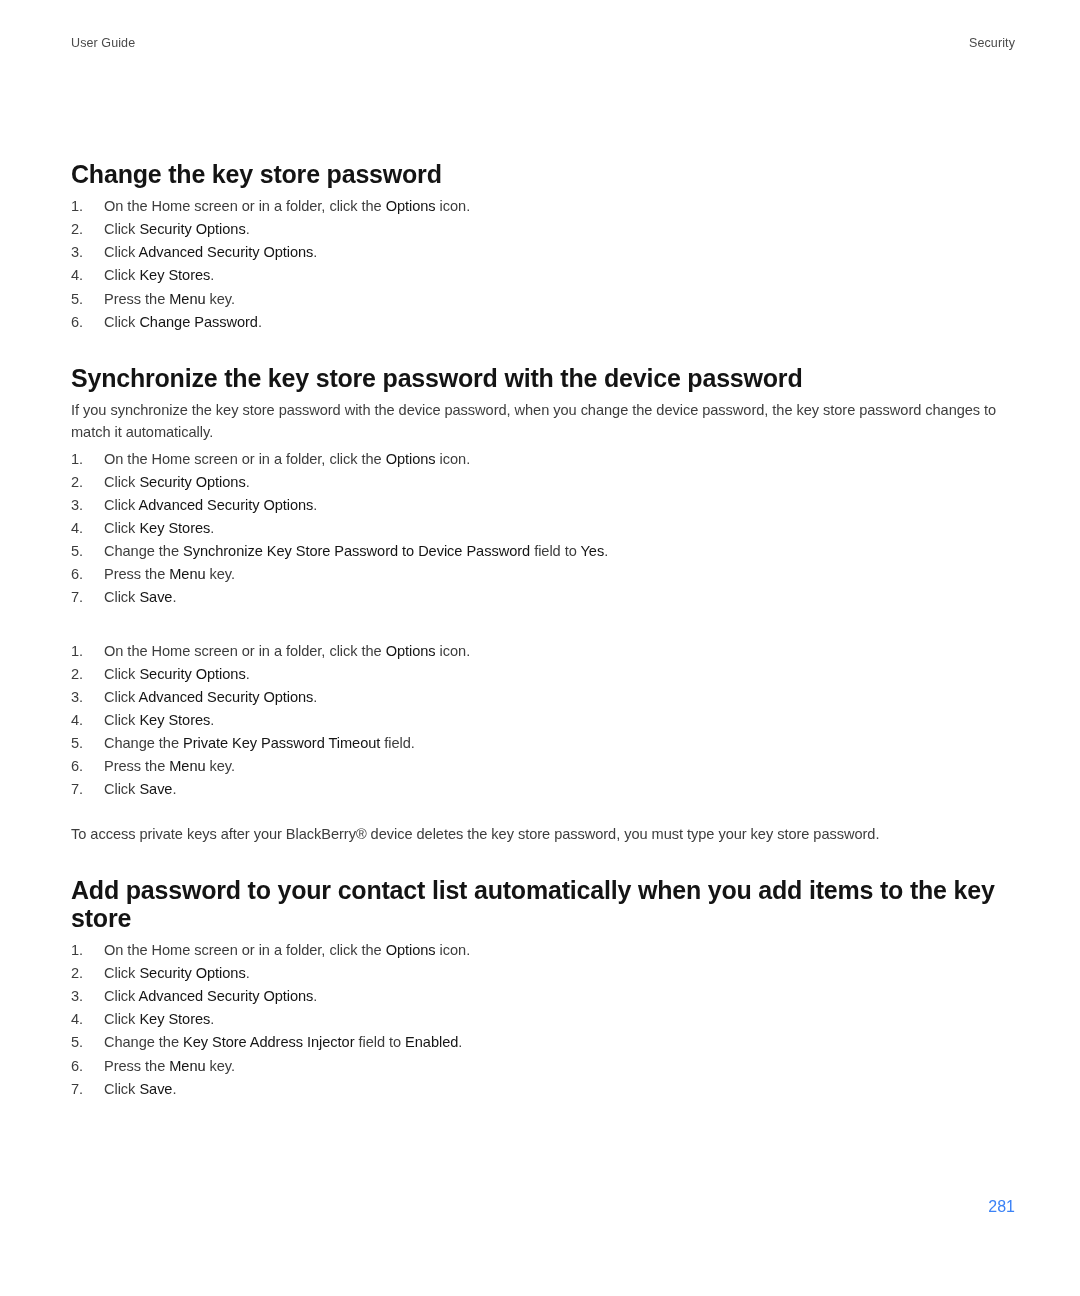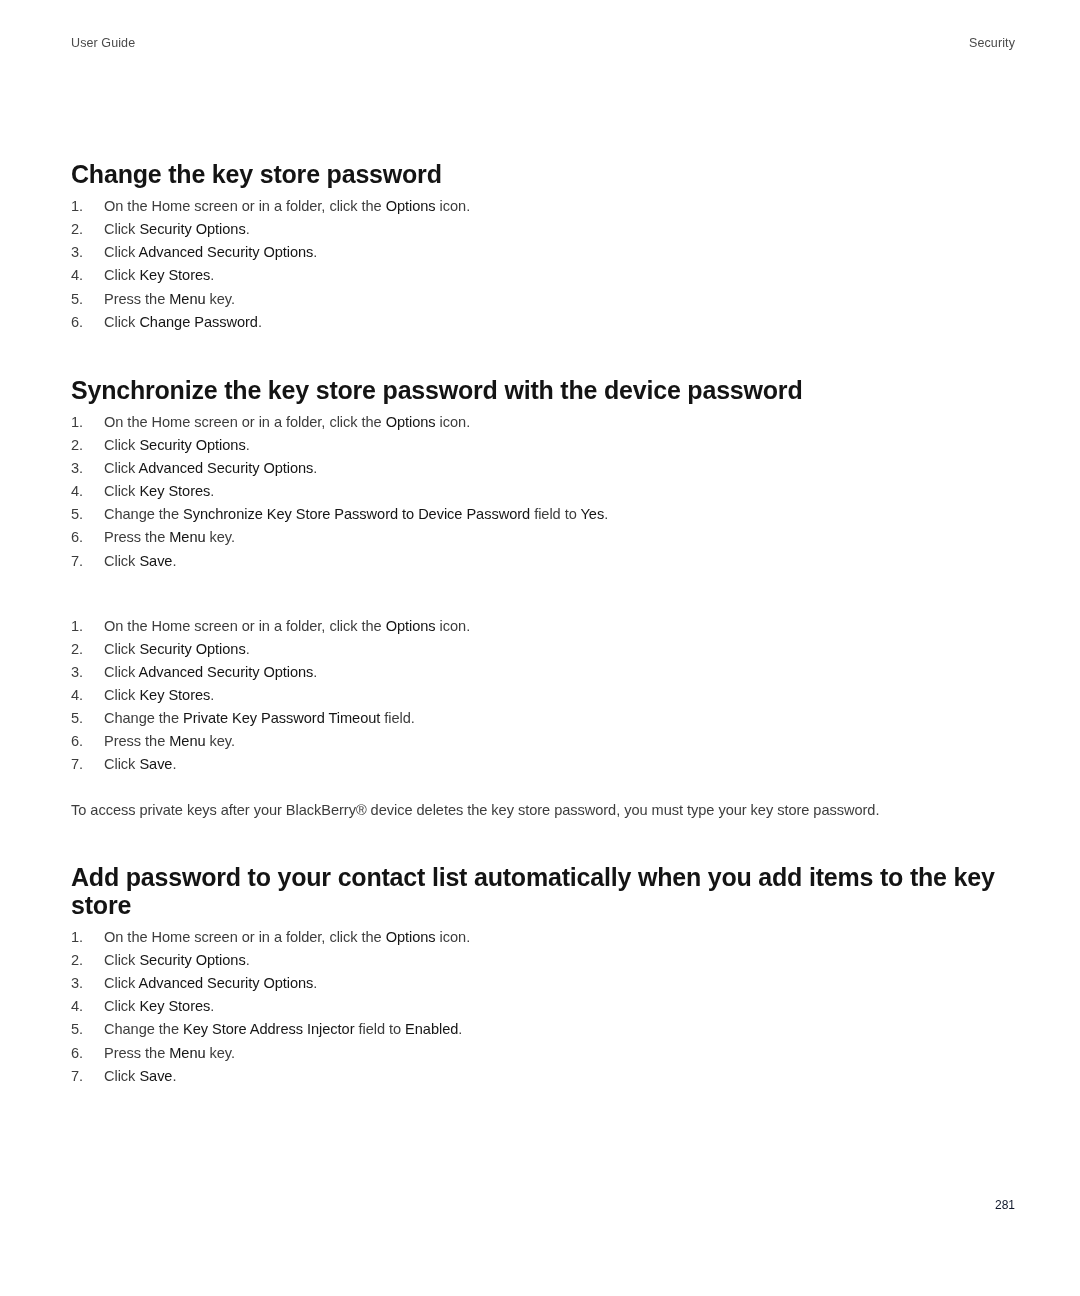--- a/index.html
+++ b/index.html
@@ -50,21 +50,21 @@
     margin: 0 0 7px 0;
     padding: 0;
     line-height: 1.12;
     letter-spacing: -0.2px;
     font-stretch: semi-condensed;
   }
   .section {
     margin-bottom: 0;
   }
   .section + .section {
-    margin-top: 42px;
+    margin-top: 30px;
   }
   p.intro, p.outro {
     font-size: 14.6px;
     line-height: 1.54;
     color: #3d3d3d;
     margin: 0 0 4px 0;
     padding: 0;
     letter-spacing: -0.05px;
   }
   p.outro {
@@ -100,22 +100,22 @@
     font-weight: normal;
     color: #151515;
   }
   
   .folio {
     position: absolute;
     left: 71px;
     top: 1198px;
     width: 944px;
     text-align: right;
-    font-size: 12px;
-    color: #0f172a;
+    font-size: 16px;
+    color: #3b82f6;
   }
 </style>
 </head>
 <body>
 
 <div class="page">
 
   <div class="running-head">
     <span>User Guide</span>
     <span>Security</span>
@@ -128,20 +128,21 @@
           <li>On the Home screen or in a folder, click the <b>Options</b> icon.</li>
           <li>Click <b>Security Options</b>.</li>
           <li>Click <b>Advanced Security Options</b>.</li>
           <li>Click <b>Key Stores</b>.</li>
           <li>Press the <b>Menu</b> key.</li>
           <li>Click <b>Change Password</b>.</li>
         </ol>
       </div>
       <div class="section">
         <h2 class="section-heading">Synchronize the key store password with the device password</h2>
+        <p class="intro">If you synchronize the key store password with the device password, when you change the device password, the key store password changes to match it automatically.</p>
         <ol class="steps">
           <li>On the Home screen or in a folder, click the <b>Options</b> icon.</li>
           <li>Click <b>Security Options</b>.</li>
           <li>Click <b>Advanced Security Options</b>.</li>
           <li>Click <b>Key Stores</b>.</li>
           <li>Change the <b>Synchronize Key Store Password to Device Password</b> field to <b>Yes</b>.</li>
           <li>Press the <b>Menu</b> key.</li>
           <li>Click <b>Save</b>.</li>
         </ol>
       </div>

